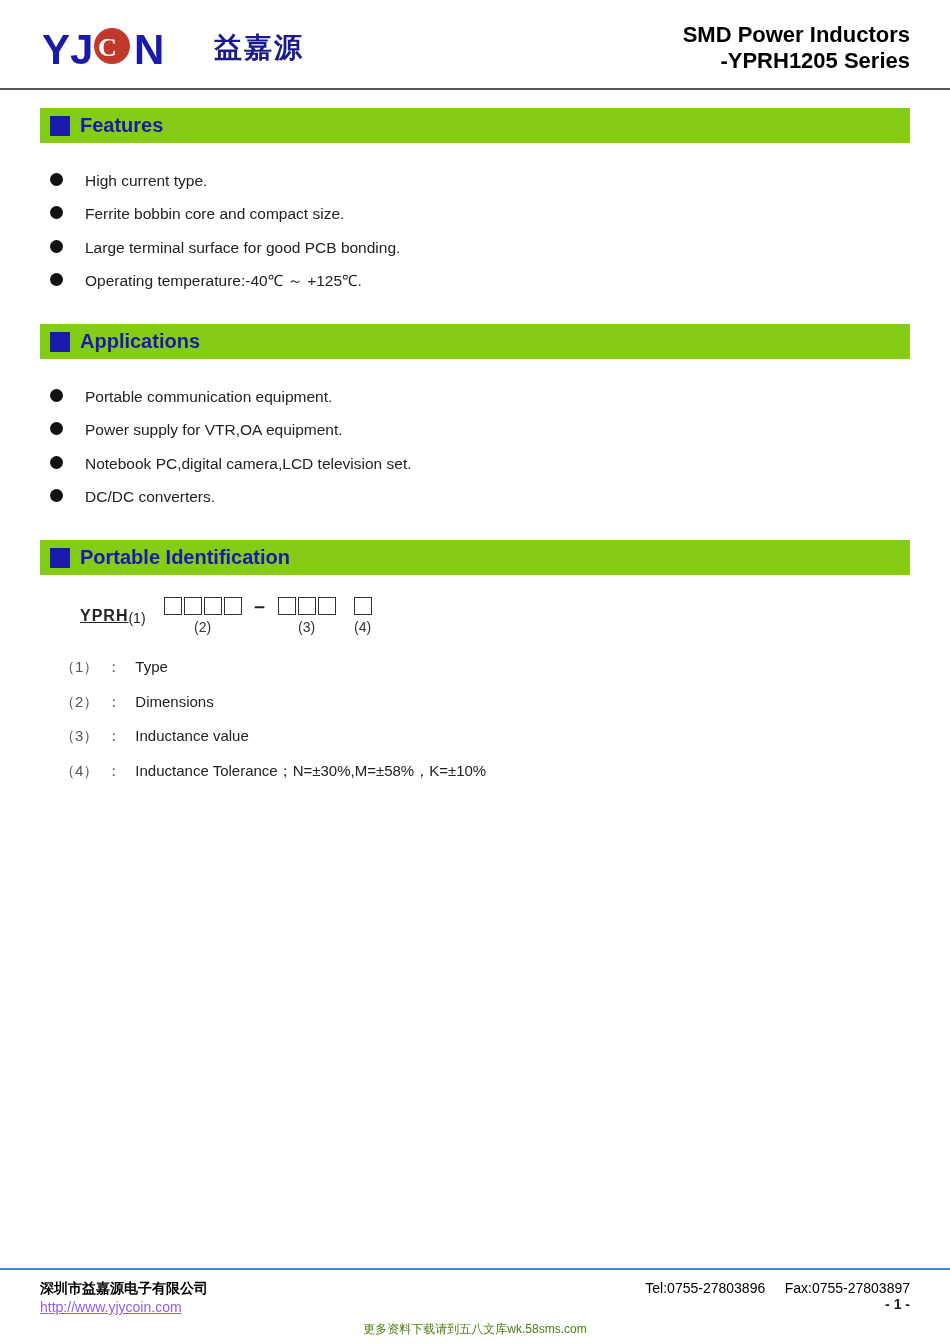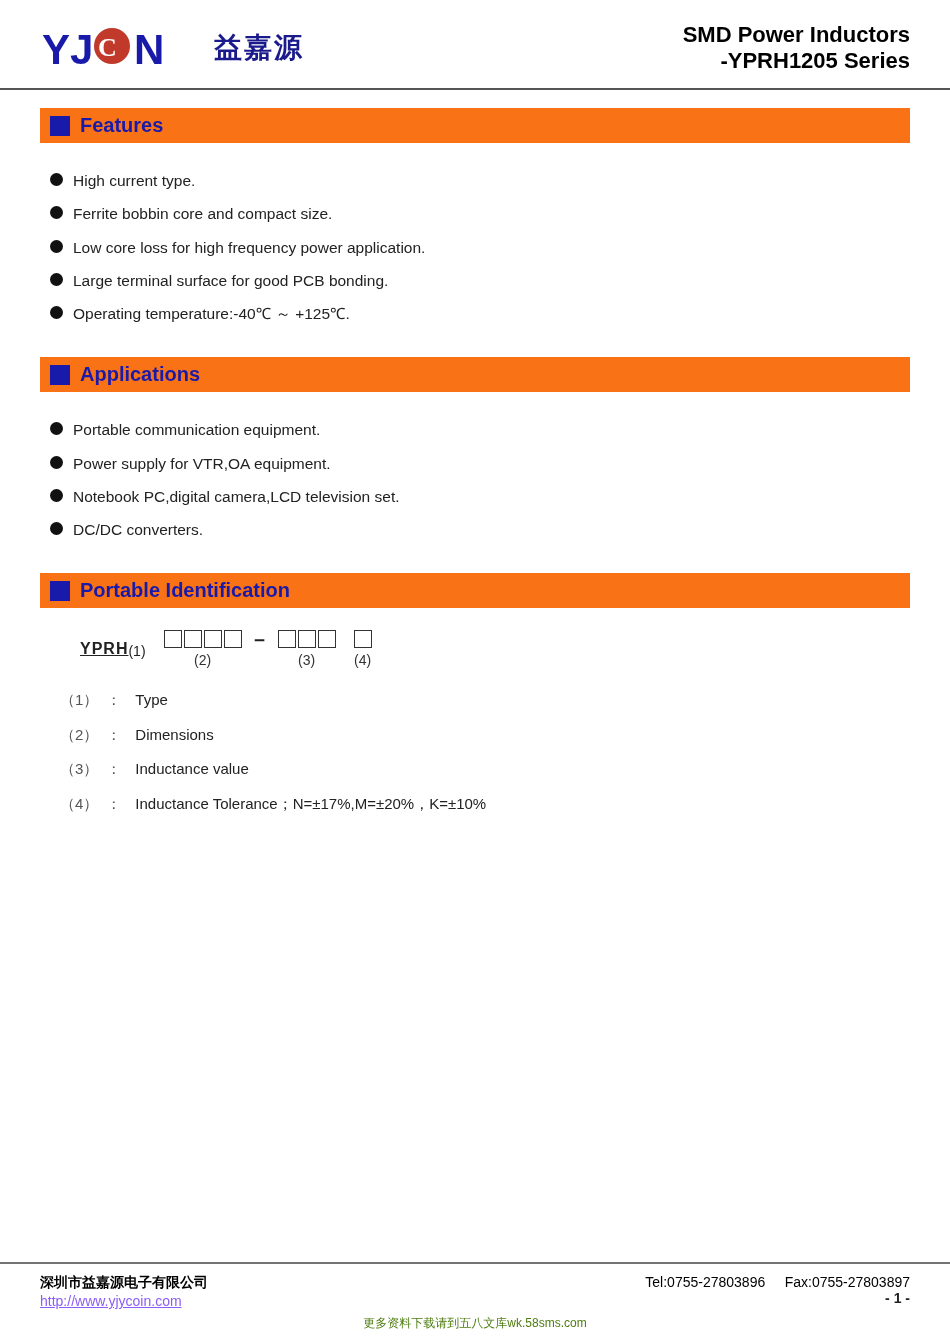--- a/index.html
+++ b/index.html
@@ -69,21 +69,21 @@
     
     .content {
       padding: 0 40px;
       flex: 1;
     }
 
     
     .section-bar {
       display: flex;
       align-items: center;
-      background: #f97316;
+      background: #84cc16;
       margin: 18px 0 12px 0;
       padding: 6px 10px;
       gap: 10px;
     }
 
     .section-bar-icon {
       width: 20px;
       height: 20px;
       background: #1a1aaa;
       flex-shrink: 0;
@@ -98,21 +98,21 @@
     
     .bullet-list {
       list-style: none;
       padding: 4px 0 4px 10px;
     }
 
     .bullet-list li {
       display: flex;
       align-items: flex-start;
       margin: 10px 0;
-      gap: 10px;
+      gap: 22px;
       font-size: 15.5px;
       line-height: 1.5;
     }
 
     .bullet-dot {
       width: 13px;
       height: 13px;
       background: #111;
       border-radius: 50%;
       flex-shrink: 0;
@@ -144,22 +144,22 @@
       min-width: 32px;
     }
 
     .pid-desc-colon {
       color: #555;
       margin-right: 6px;
     }
 
     
     .footer {
-      border-top: 2px solid #737373;
-      padding: 10px 40px 12px 40px;
+      border-top: 2px solid #3b82f6;
+      padding: 10px 40px 6px 40px;
       margin-top: auto;
     }
 
     .footer-main-row {
       display: flex;
       justify-content: space-between;
       align-items: flex-start;
     }
 
     .footer-company {
@@ -286,24 +286,20 @@
       <li>
         <span class="bullet-dot"></span>
         <span>High current type.</span>
       </li>
       <li>
         <span class="bullet-dot"></span>
         <span>Ferrite bobbin core and compact size.</span>
       </li>
       <li>
         <span class="bullet-dot"></span>
-        <span>Low core loss for high frequency power application.</span>
-      </li>
-      <li>
-        <span class="bullet-dot"></span>
         <span>Large terminal surface for good PCB bonding.</span>
       </li>
       <li>
         <span class="bullet-dot"></span>
         <span>Operating temperature:-40℃  ～ +125℃.</span>
       </li>
     </ul>
 
     <div class="section-bar">
       <div class="section-bar-icon"></div>
@@ -385,21 +381,21 @@
         <span>Dimensions</span>
       </li>
       <li>
         <span class="pid-desc-num">（3）</span>
         <span class="pid-desc-colon">：</span>
         <span>Inductance value</span>
       </li>
       <li>
         <span class="pid-desc-num">（4）</span>
         <span class="pid-desc-colon">：</span>
-        <span>Inductance Tolerance；N=±17%,M=±20%，K=±10%</span>
+        <span>Inductance Tolerance；N=±30%,M=±58%，K=±10%</span>
       </li>
     </ul>
 
   </div>
 
   <div class="footer">
     <div class="footer-main-row">
       <div>
         <div class="footer-company">深圳市益嘉源电子有限公司</div>
         <a class="footer-link" href="#">http://www.yjycoin.com</a>

